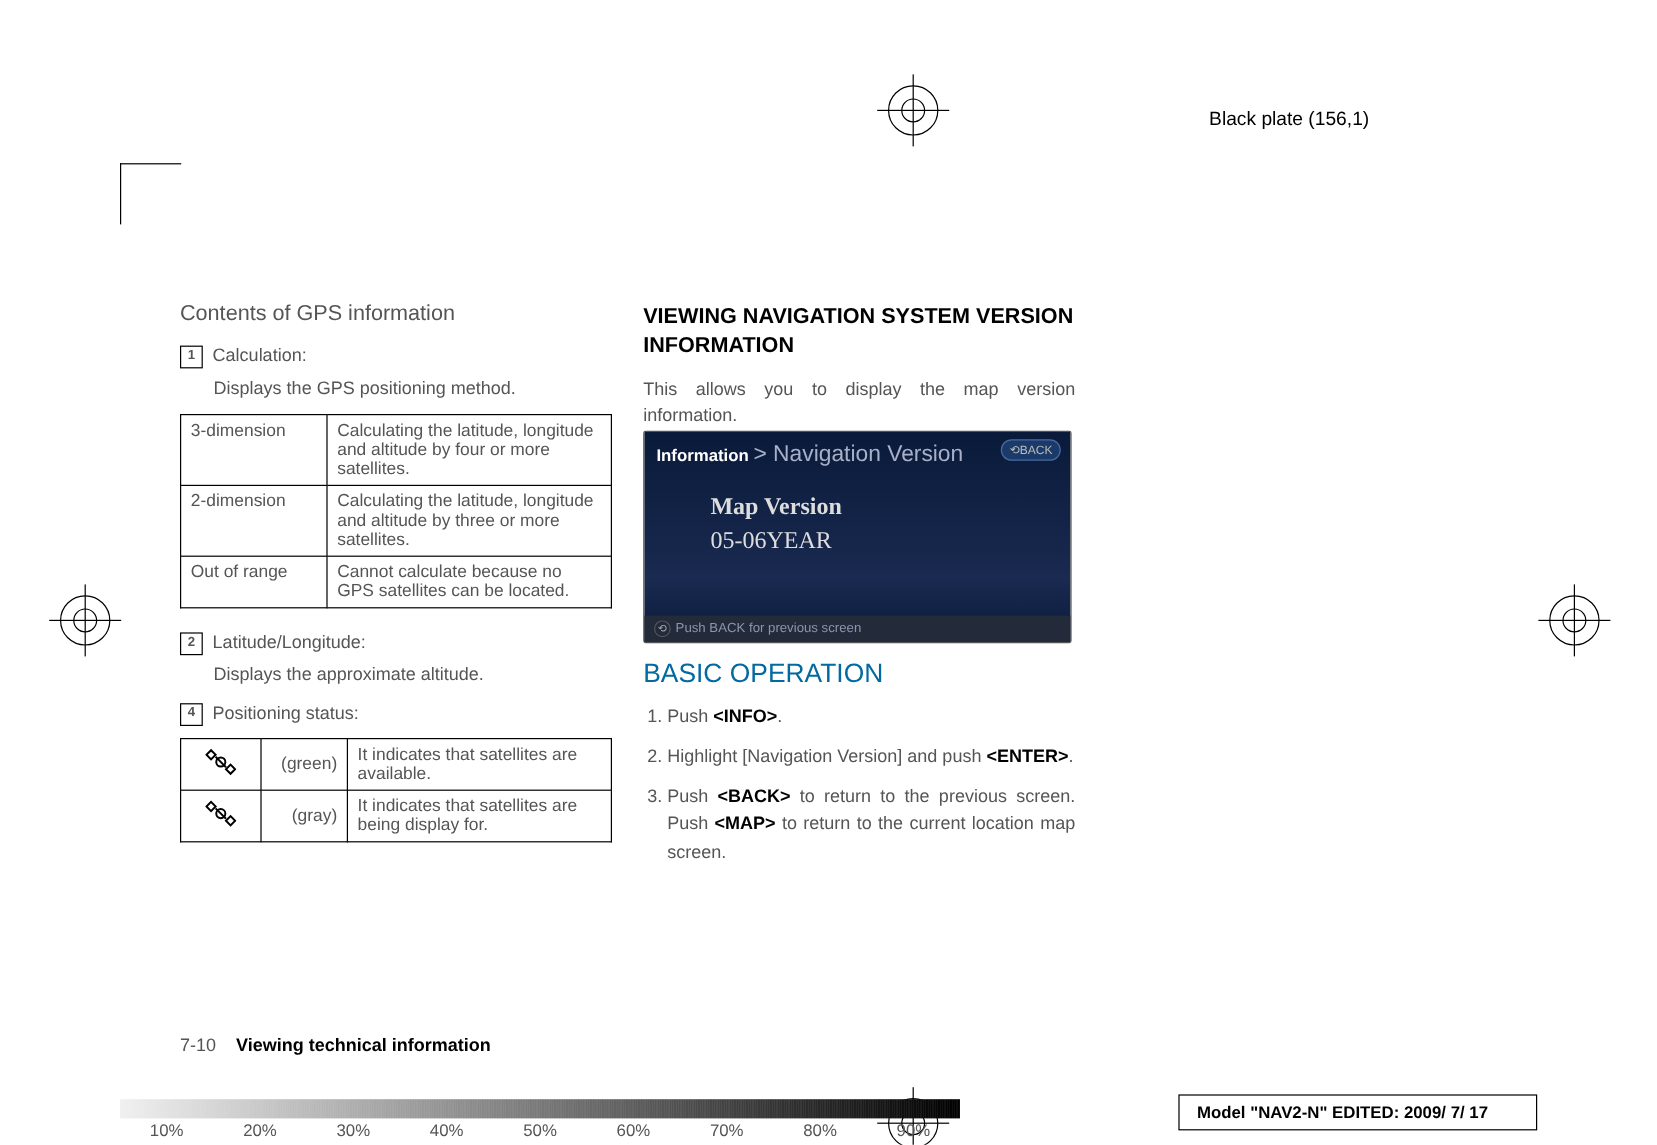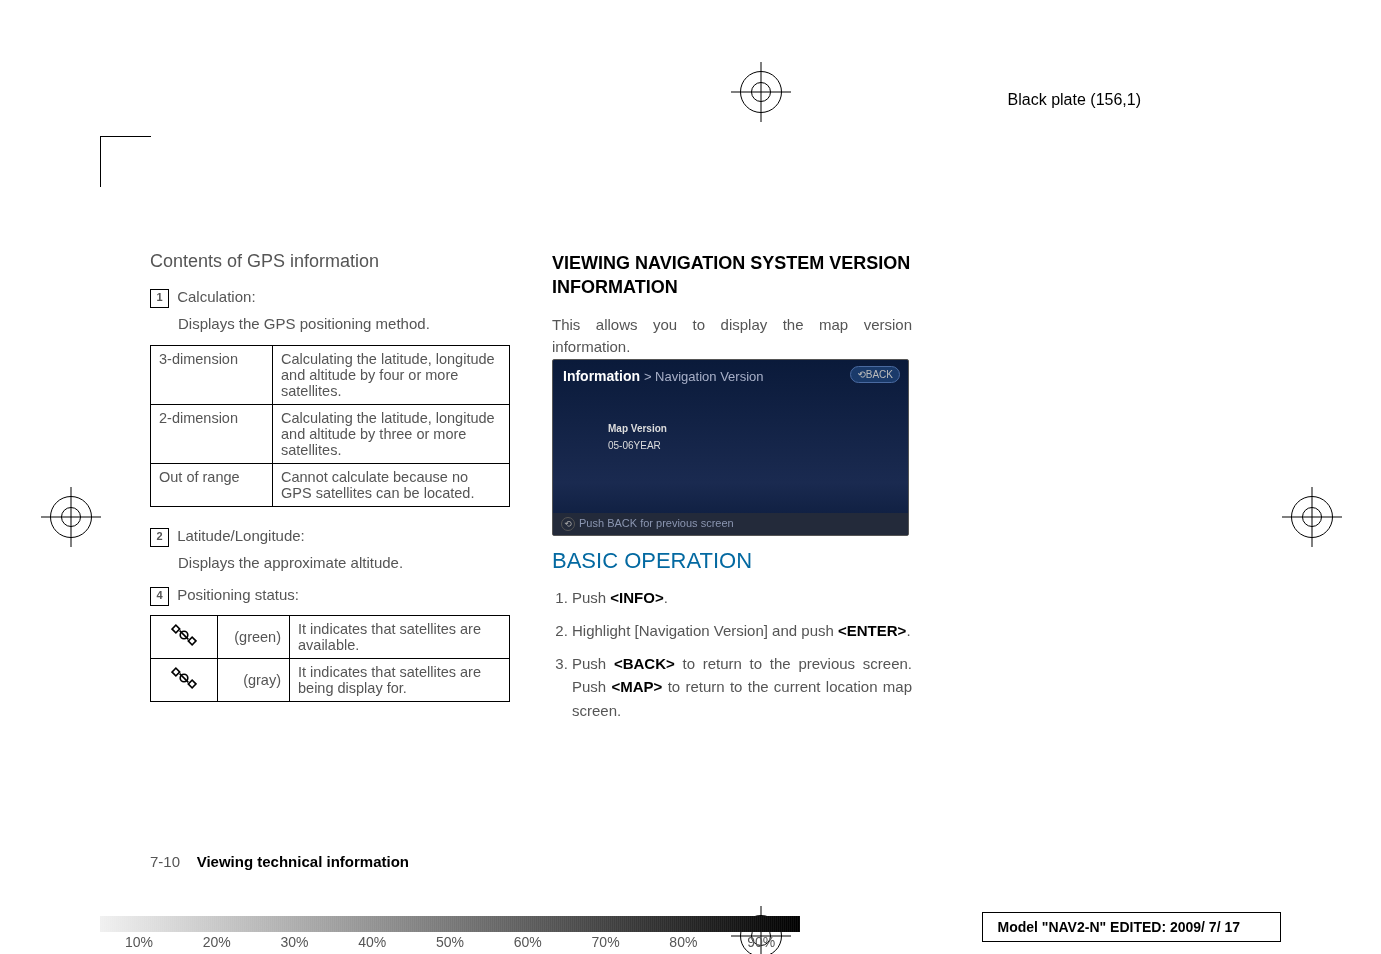--- a/index.html
+++ b/index.html
@@ -58,21 +58,21 @@
     top: 460px;
     width: 40px;
     height: 40px;
   }
   .content {
     position: absolute;
     left: 150px;
     top: 215px;
     width: 800px;
     display: flex;
-    gap: 42px;
+    gap: 26px;
   }
   .col {
     width: 360px;
   }
   .h-small {
     font-size: 18px;
     color: #555;
     margin: 0 0 14px 0;
   }
   .numbox {
@@ -124,37 +124,38 @@
     margin-bottom:12px;
     border-radius:2px;
   }
   .sc-title {
     position:absolute;
     left:10px; top:8px;
     color:#fff;
     font-size:14px;
     font-weight:bold;
   }
-  .sc-title .gray { color:#a8b0c8; font-weight:normal; font-size:13px;}
+  .sc-title .gray { color:#a8b0c8; font-weight:normal; font-size:19px;}
   .sc-back {
     position:absolute;
     right:8px; top:6px;
     background:#1a3a6a;
     border:1px solid #4a6aa0;
     color:#bbb;
     font-size:10px;
     padding:2px 6px;
     border-radius:9px;
   }
   .sc-box {
     position:absolute;
     left:55px;
-    top:63px;
+    top:51px;
     color:#ddd;
-    font-size:10px;
+    font-size:20px;
+    font-family:Liberation Serif, serif;
   }
   .sc-box .mv { font-weight:bold; margin-bottom:6px;}
   .sc-footer {
     position:absolute;
     bottom:0;
     left:0;
     right:0;
     background:#232a3a;
     color:#8a95b0;
     font-size:11px;
@@ -183,21 +184,21 @@
   ol.steps li {
     font-size:15px;
     color:#555;
     margin-bottom:10px;
     line-height:1.55;
   }
   ol.steps b { color:#000; }
   .footer-page {
     position:absolute;
     left:150px;
-    bottom:120px;
+    bottom:110px;
     font-size:15px;
     color:#555;
   }
   .footer-page b { color:#000; font-weight:bold;}
   .printer-bar {
     position:absolute;
     left:100px;
     bottom:40px;
     width:700px;
   }

